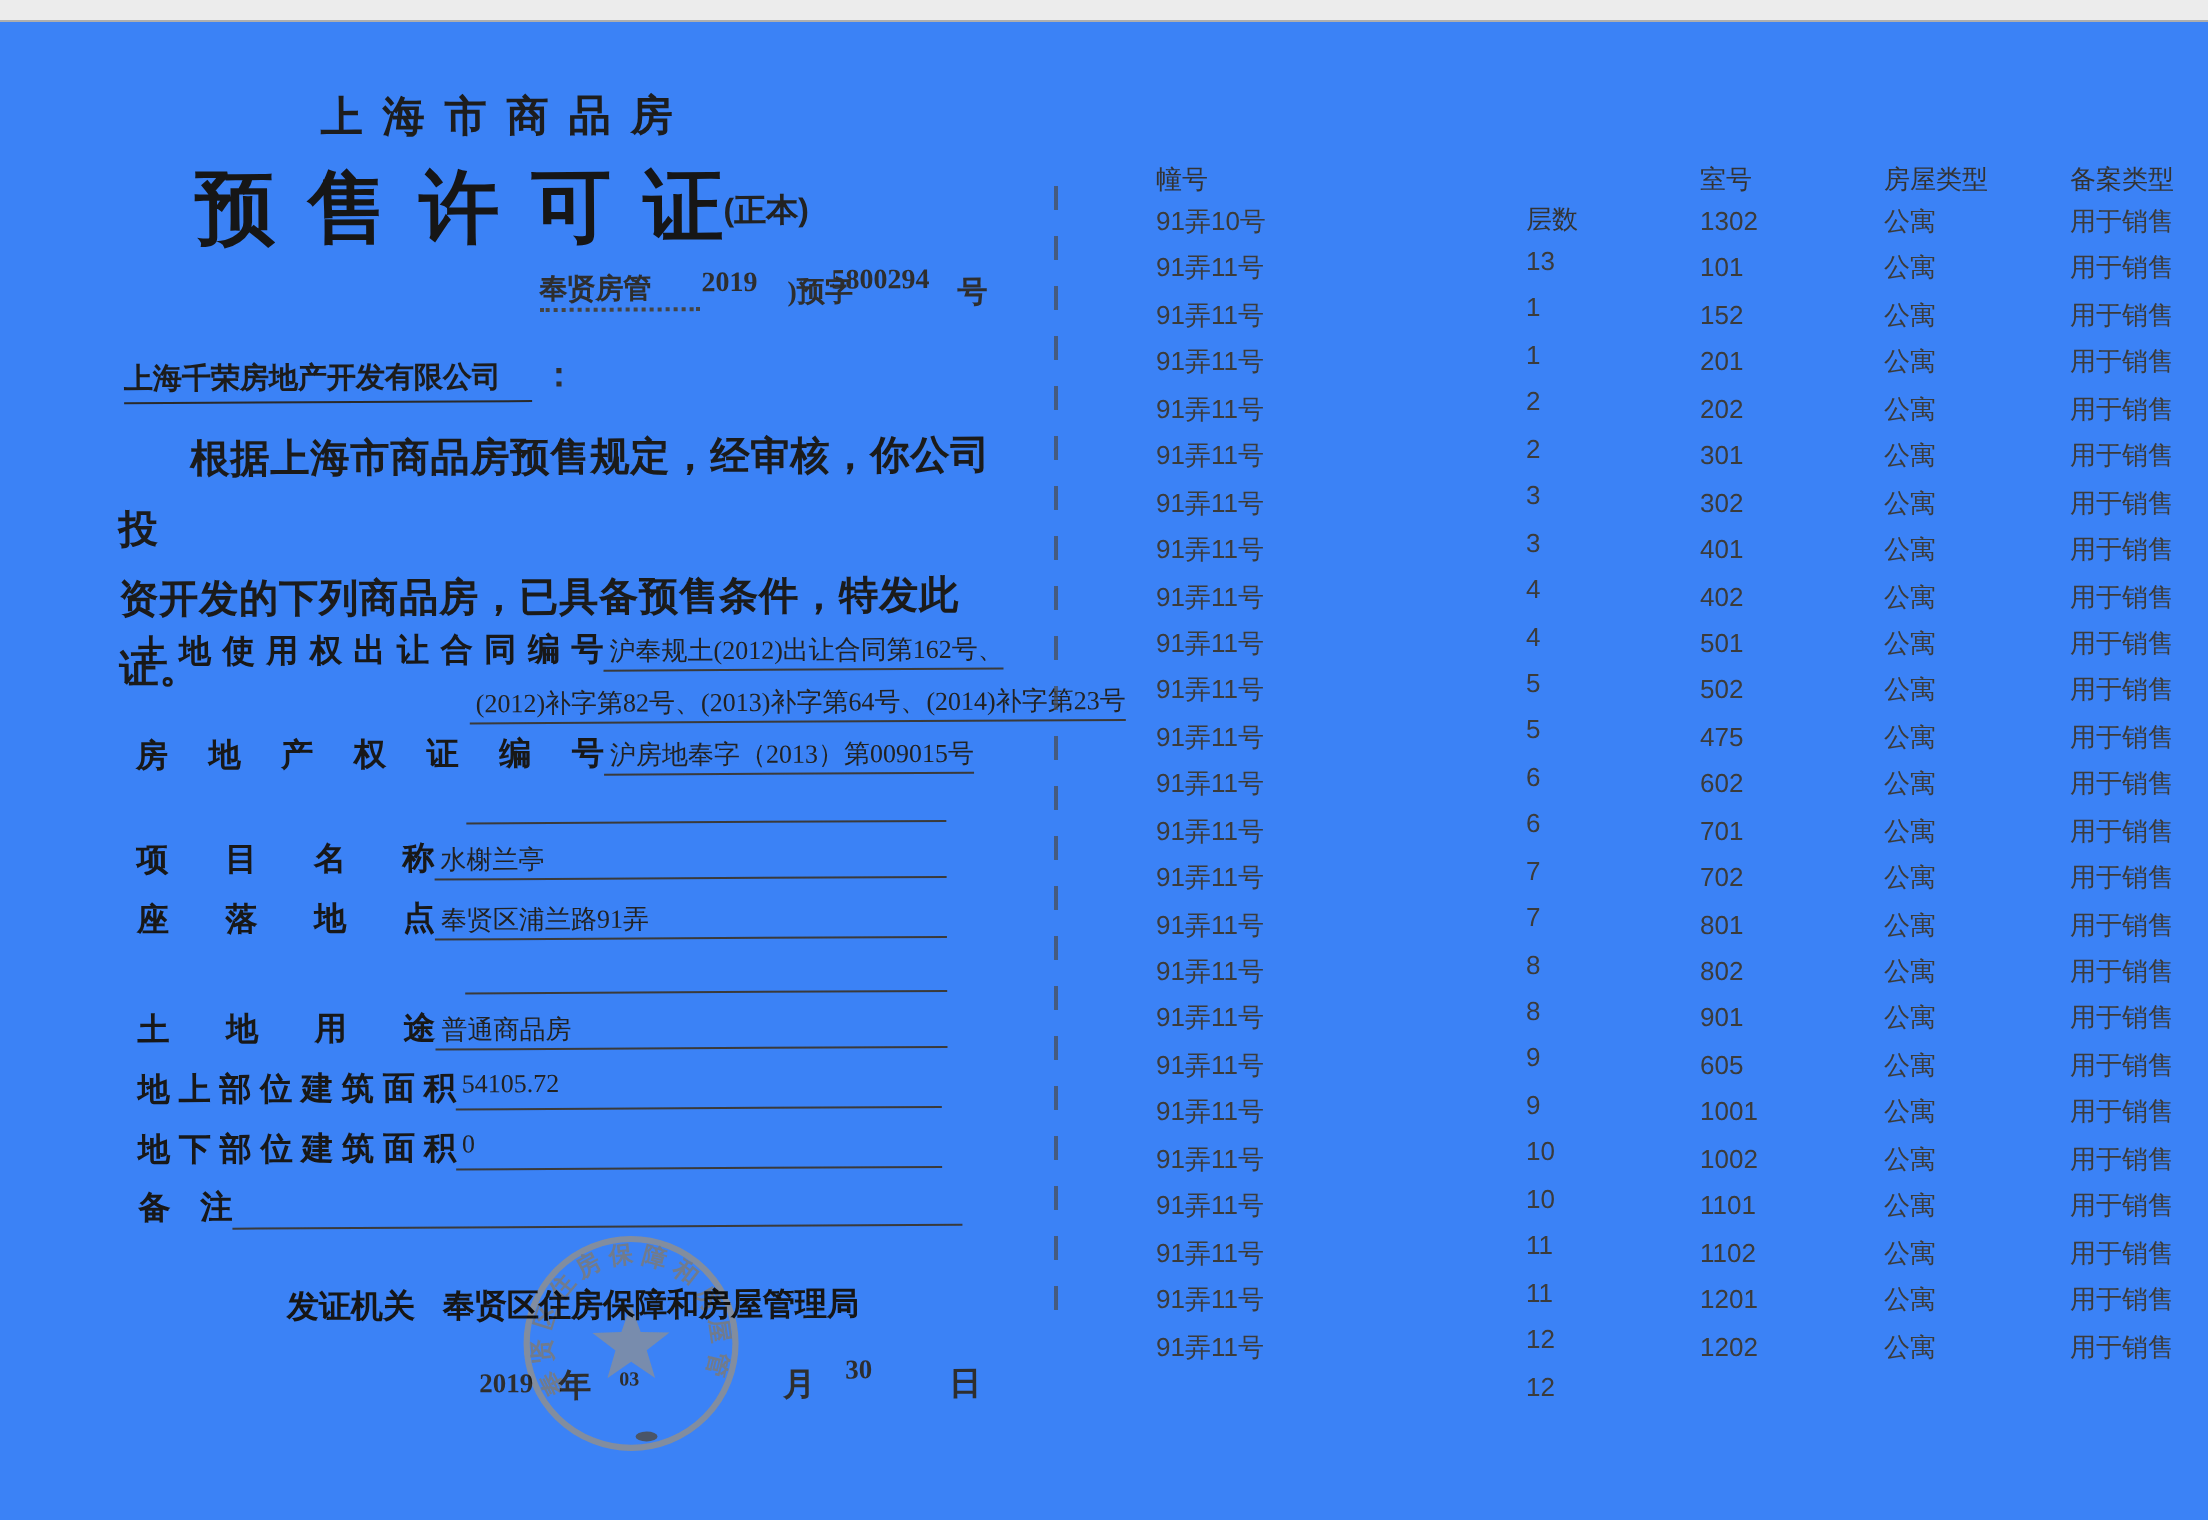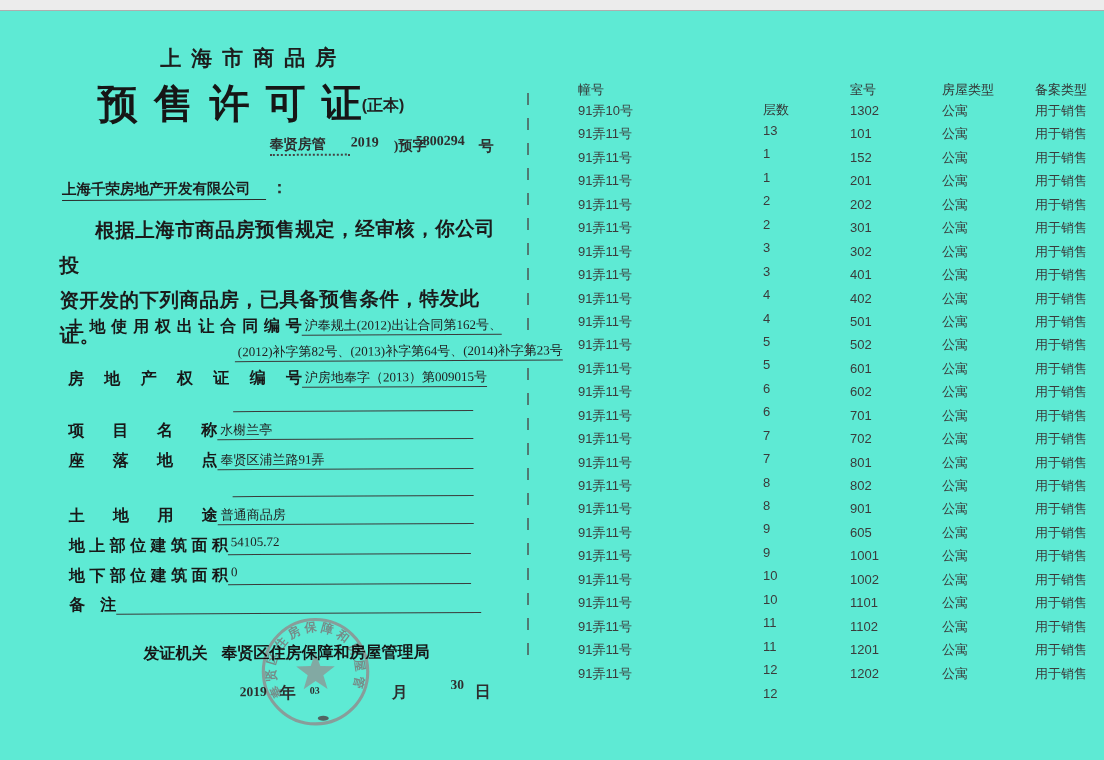--- a/index.html
+++ b/index.html
@@ -1,18 +1,18 @@
 <!DOCTYPE html>
 <html><head>
 <meta charset="utf-8">
 <style>
   html,body { margin:0; padding:0; background:#ffffff; }
   .screen {
     position:relative; width:1104px; height:760px; overflow:hidden;
-    background:#5eead4; color:#2e2e2e;
+    background:#3b82f6; color:#2e2e2e;
     font-family:"Liberation Serif", serif;
   }
   .topstrip { position:absolute; top:0; left:0; width:1104px; height:10px;
     background:#ececec; border-bottom:1px solid #aeaeae; }
 
   
   .cert { position:absolute; left:0; top:0; width:545px; height:760px; transform:rotate(-0.3deg); }
 
   .title1 { position:absolute; left:0; top:44px; width:500px; text-align:center;
     font-family:"Liberation Sans", sans-serif; font-weight:bold; font-size:21px;
@@ -63,21 +63,21 @@
   .issuerline { position:absolute; left:142px; top:643px; height:22px; font-size:16px;
     font-weight:600; color:#161616; white-space:nowrap; }
   .issuerline .ival { margin-left:14px; }
 
   .dateline { position:absolute; left:0; top:681px; width:540px; height:24px; }
   .dateline span { position:absolute; white-space:nowrap; }
   .d-year  { left:238px; top:3px;  font-size:13.5px; font-weight:600; }
   .d-ylab  { left:278px; top:2px;  font-size:16px; font-weight:600; }
   .d-month { left:308px; top:4px;  font-size:10px; font-weight:600; }
   .d-mlab  { left:390px; top:2px;  font-size:16px; font-weight:600; }
-  .d-day   { left:421px; top:-3px; font-size:13.5px; font-weight:600;margin-left:28px; }
+  .d-day   { left:421px; top:-3px; font-size:13.5px; font-weight:600; }
   .d-dlab  { left:473px; top:2px;  font-size:16px; font-weight:600; }
 
   .seal { position:absolute; left:256px; top:612px; width:116px; height:116px;
     opacity:0.85; mix-blend-mode:multiply; }
 
   .blot { position:absolute; left:316px; top:716px; width:11px; height:5px;
     background:#4d4d4d; border-radius:50%; opacity:.85; }
 
   
   .folddash { position:absolute; left:527px; top:93px; width:2px; height:565px;
@@ -275,21 +275,21 @@
         <div class="trow">
           <span class="tc c0">91弄11号</span>
           <span class="tc c1">5</span>
           <span class="tc c2">502</span>
           <span class="tc c3">公寓</span>
           <span class="tc c4">用于销售</span>
         </div>
         <div class="trow">
           <span class="tc c0">91弄11号</span>
           <span class="tc c1">6</span>
-          <span class="tc c2">601</span>
+          <span class="tc c2">475</span>
           <span class="tc c3">公寓</span>
           <span class="tc c4">用于销售</span>
         </div>
         <div class="trow">
           <span class="tc c0">91弄11号</span>
           <span class="tc c1">6</span>
           <span class="tc c2">602</span>
           <span class="tc c3">公寓</span>
           <span class="tc c4">用于销售</span>
         </div>

